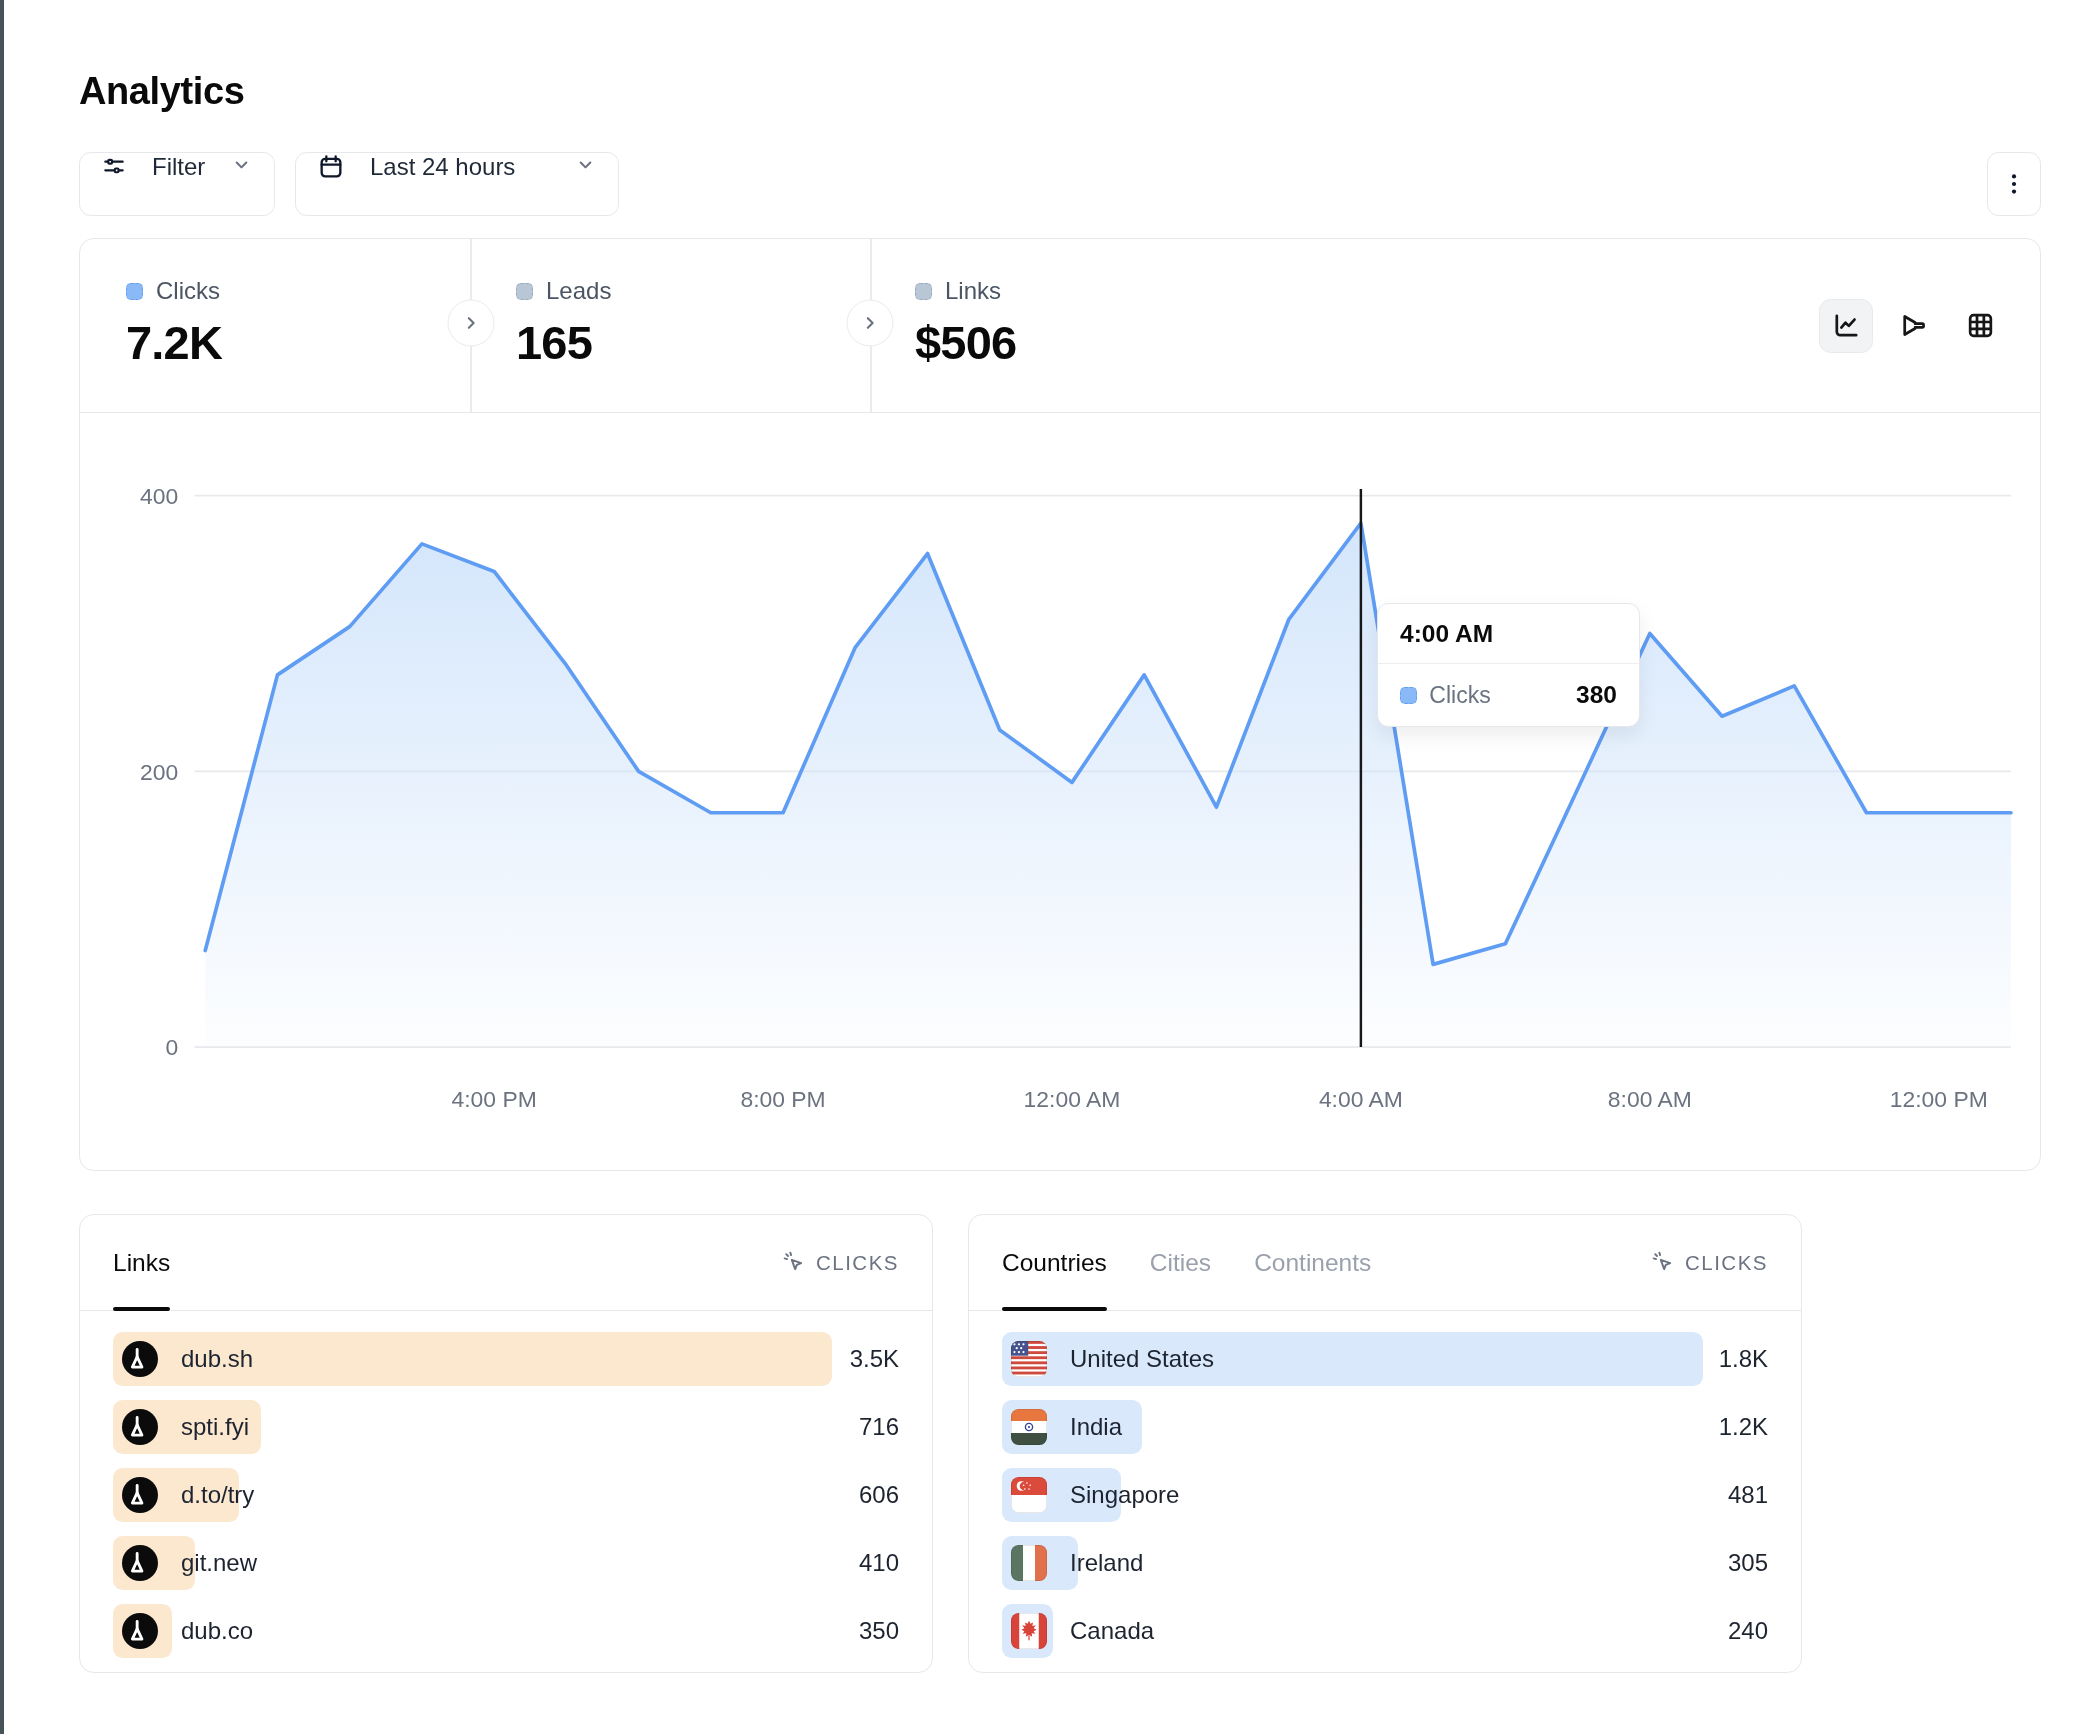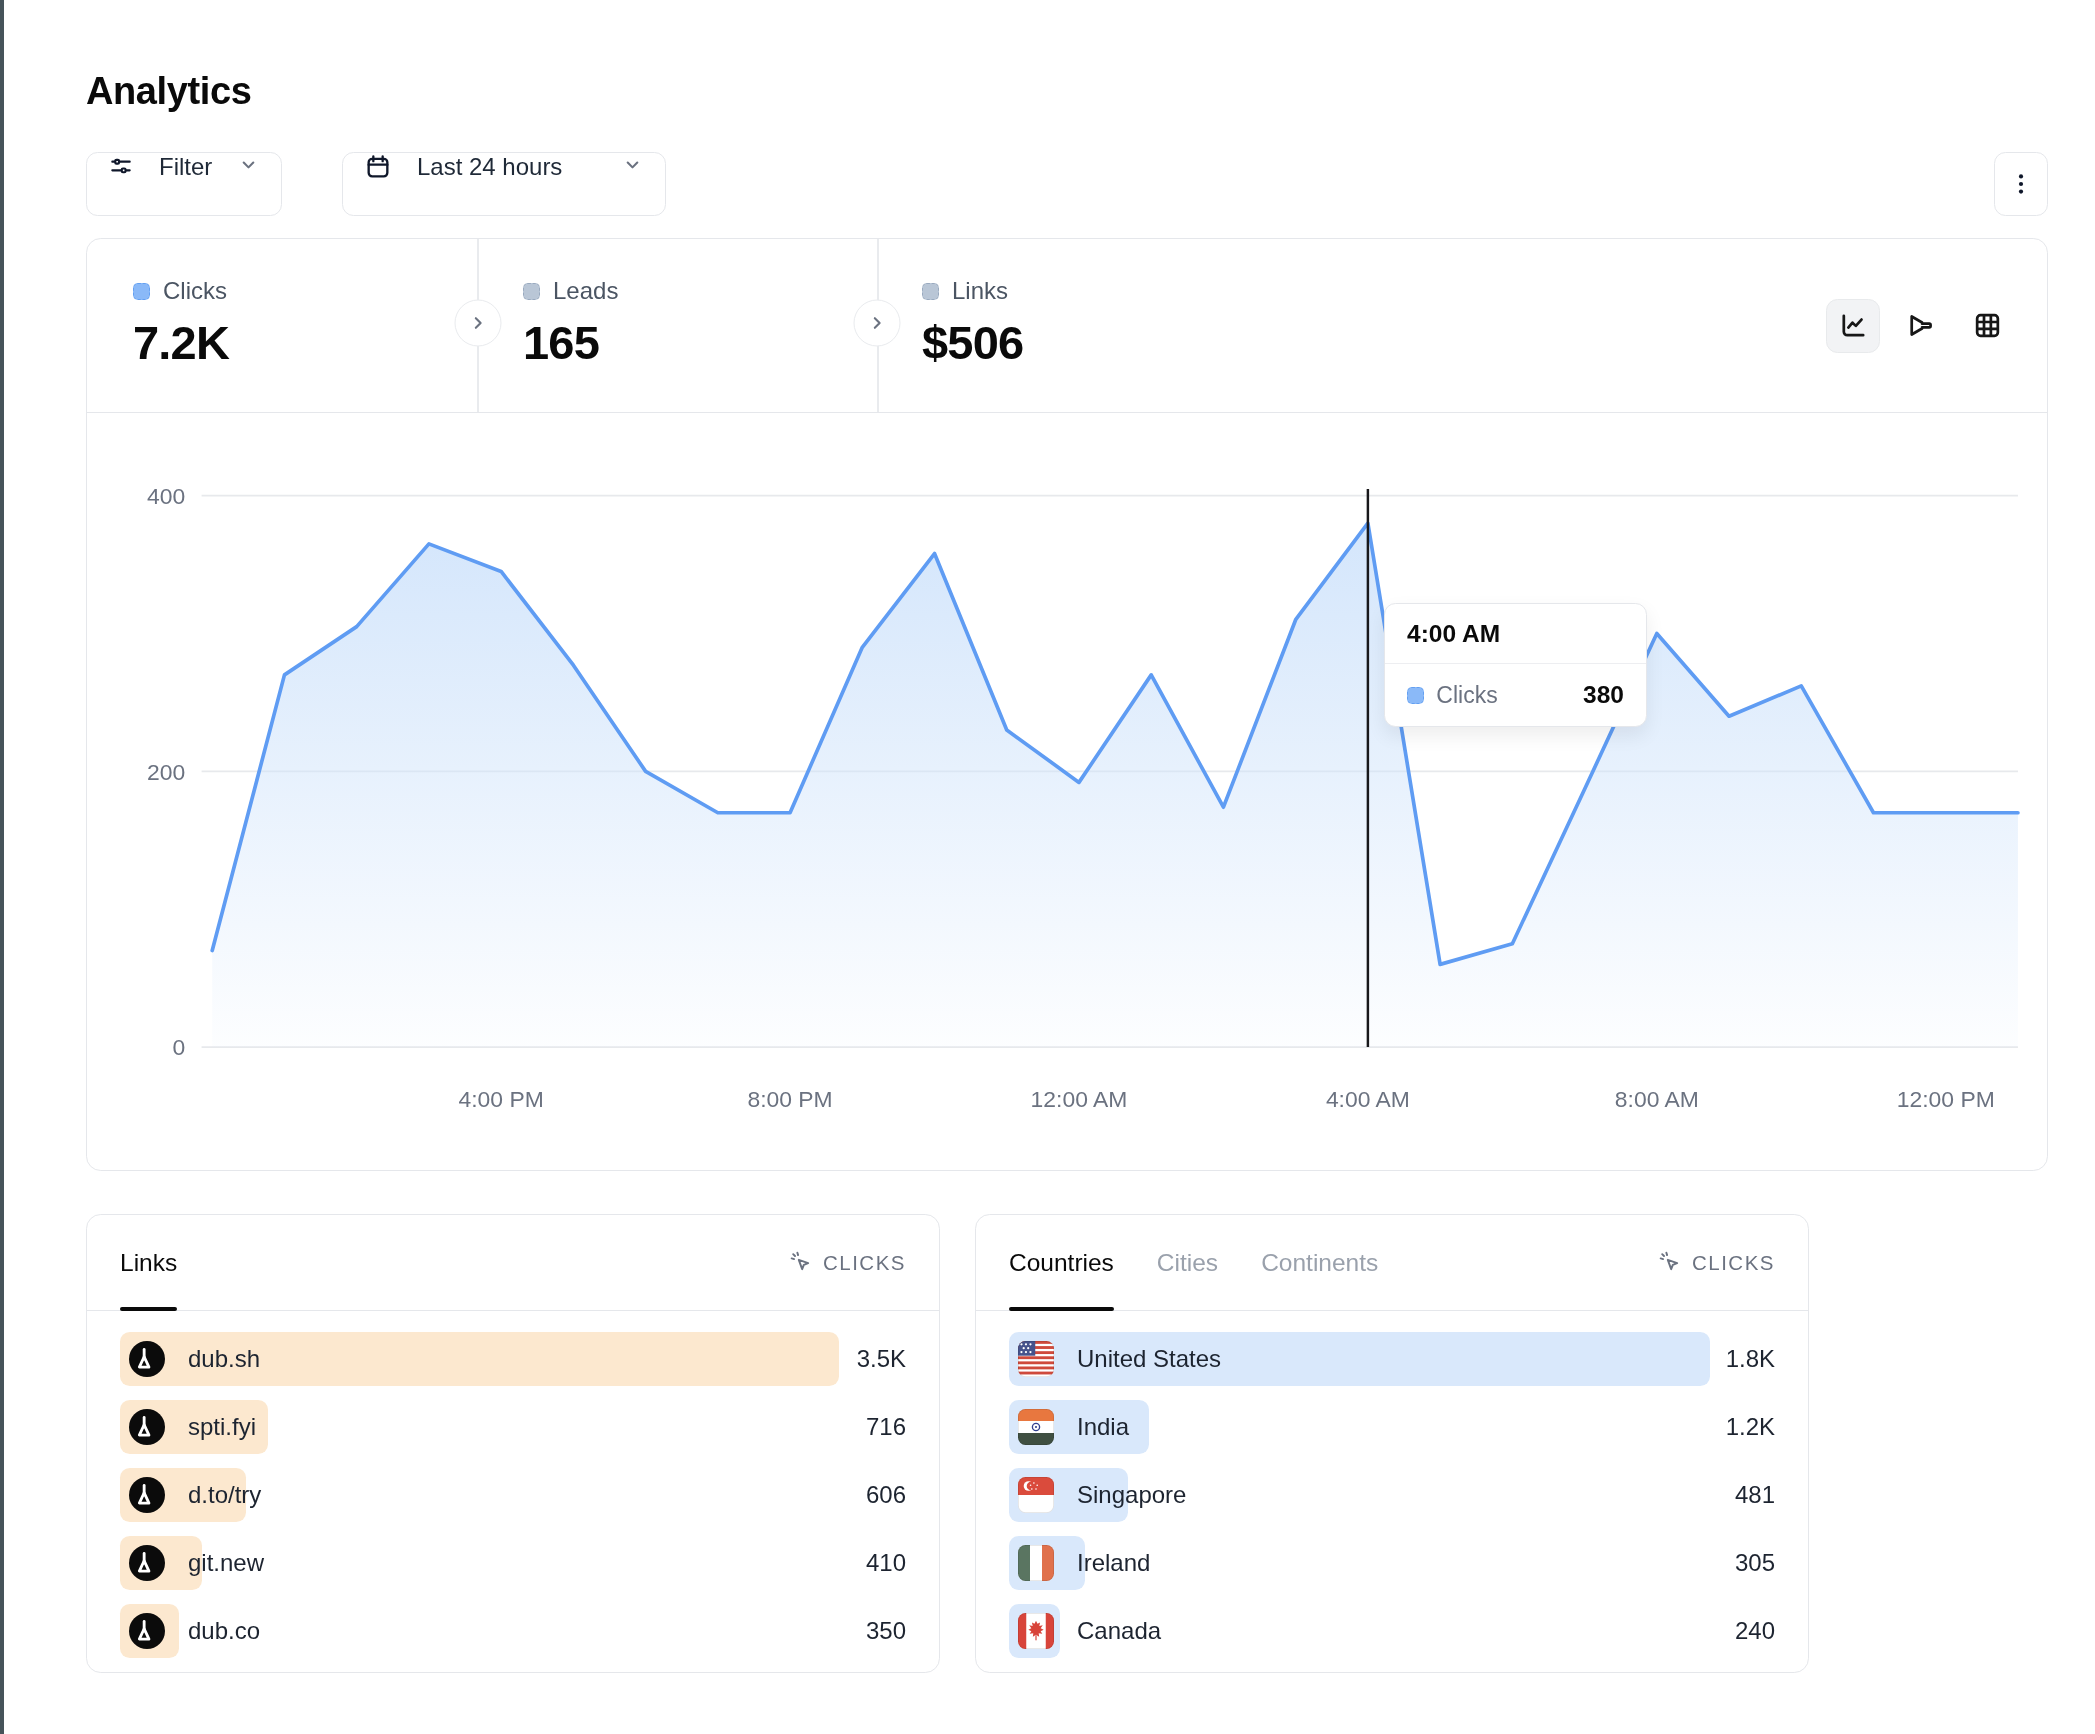--- a/index.html
+++ b/index.html
@@ -1,28 +1,28 @@
 <!DOCTYPE html>
 <html style="font-size:13px"><head>
 <meta charset="utf-8">
 <style>
   html,body{margin:0;padding:0;}
   body{
     width:2096px;height:1735px;background:#ffffff;overflow:hidden;
     font-family:"Liberation Sans", sans-serif;color:#0a0a0a;position:relative;
   }
   .accent-left{position:absolute;left:0;top:0;bottom:0;width:4.1px;background:#46545a;}
-  .page{position:absolute;left:86px;top:0;width:1962px;}
+  .page{position:absolute;left:79px;top:0;width:1962px;}
   .page-title{font-size:38px;font-weight:700;color:#0a0a0a;margin:70px 0 0 0;letter-spacing:-0.4px;}
   
   .toolbar{display:flex;align-items:center;gap:19.6px;margin-top:39px;height:64px;}
   .btn{display:flex;gap:25px;height:64px;padding:0 21px;border:1.2px solid #e5e7eb;
        border-radius:11.5px;background:#fff;font-size:24px;color:#1f2937;font-weight:500;cursor:pointer;
        font-family:inherit;}
-  .date-btn{width:324px;box-sizing:border-box;margin-left:40px;}
+  .date-btn{width:324px;box-sizing:border-box;}
   .date-btn .chev{margin-left:auto;}
   .kebab-btn{margin-left:auto;width:54px;height:64px;display:flex;align-items:center;justify-content:center;
        border:1.2px solid #e5e7eb;border-radius:11.5px;background:#fff;cursor:pointer;}
   
   .chart-card{margin-top:22px;height:933px;border:1.2px solid #e5e7eb;border-radius:14.7px;background:#fff;
        box-sizing:border-box;position:relative;}
   .metrics-row{position:relative;display:flex;height:173px;border-bottom:1.2px solid #e5e7eb;}
   .metric-tab{width:390px;box-sizing:border-box;padding:38px 0 0 46px;cursor:pointer;}
   .metric-tab.t2{width:399px;}
   .metric-top{display:flex;align-items:center;gap:13px;font-size:24px;color:#4b5563;}

